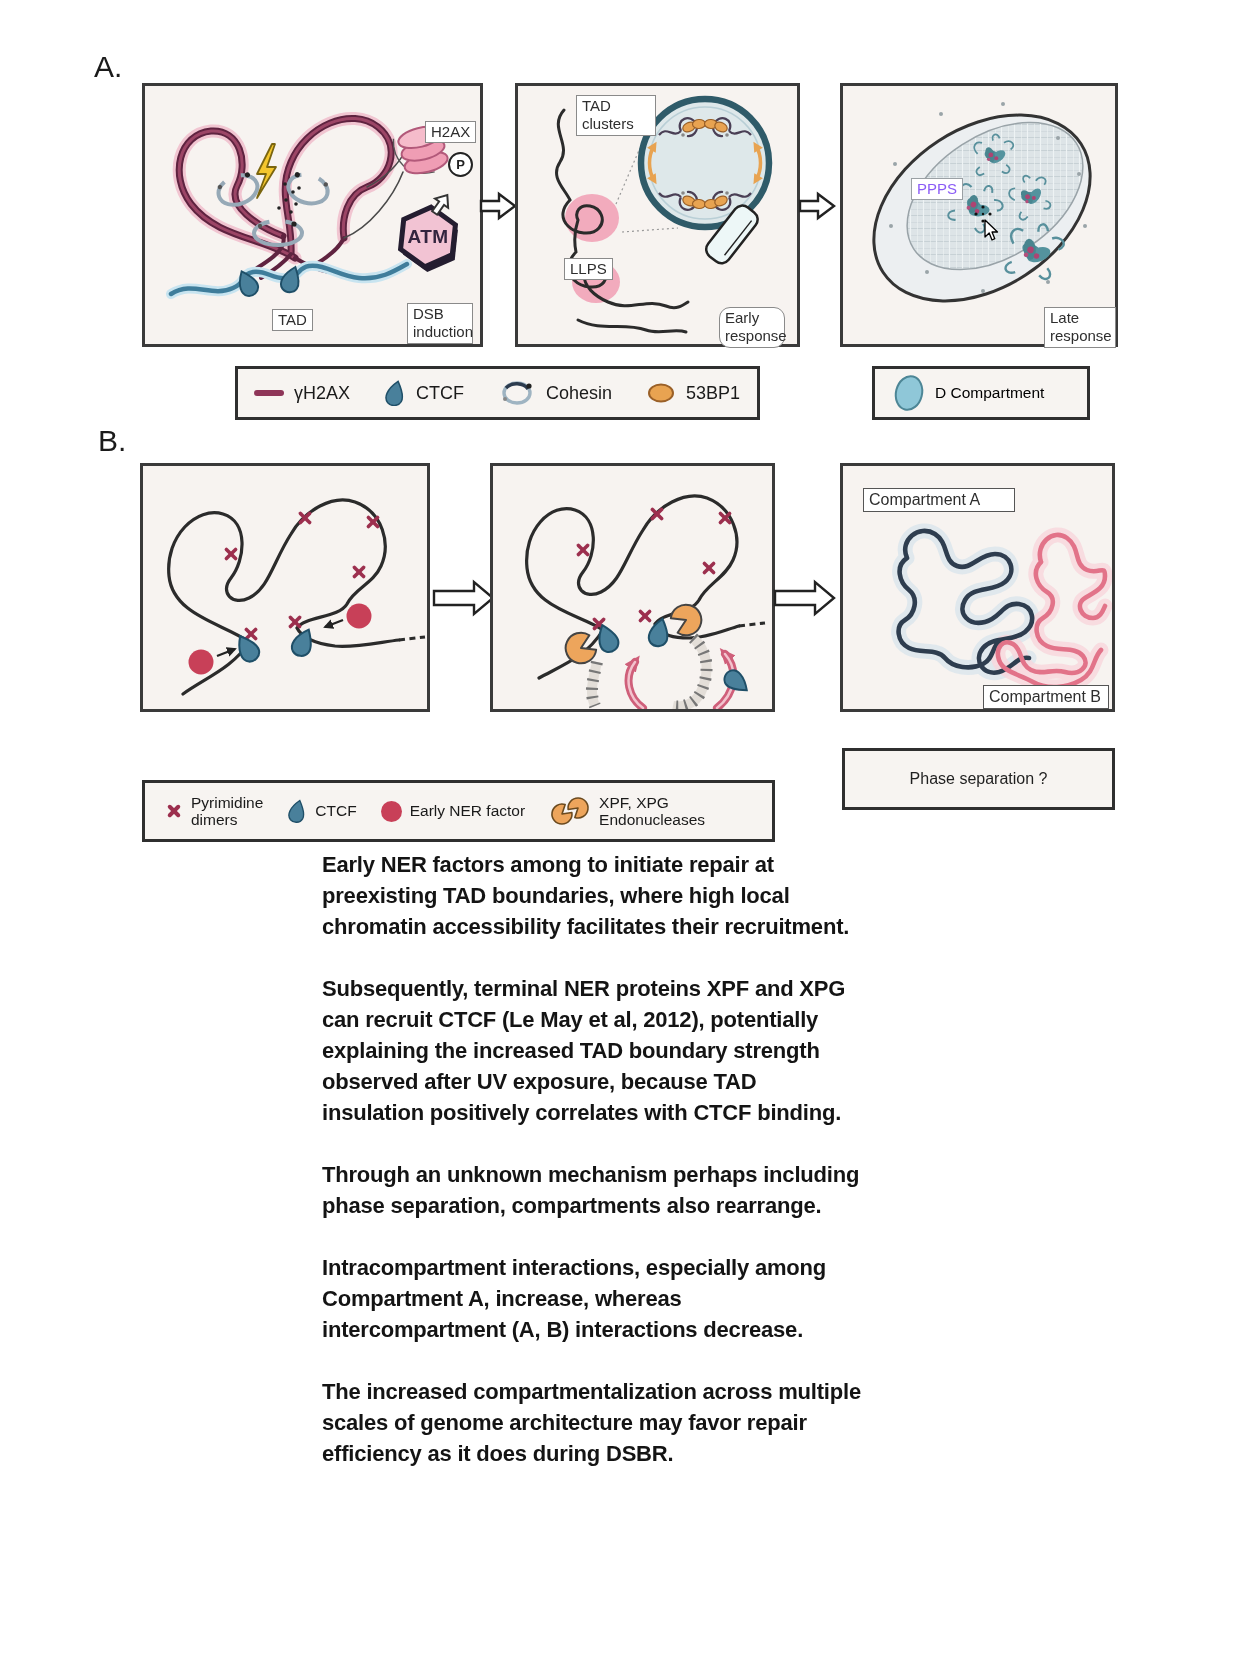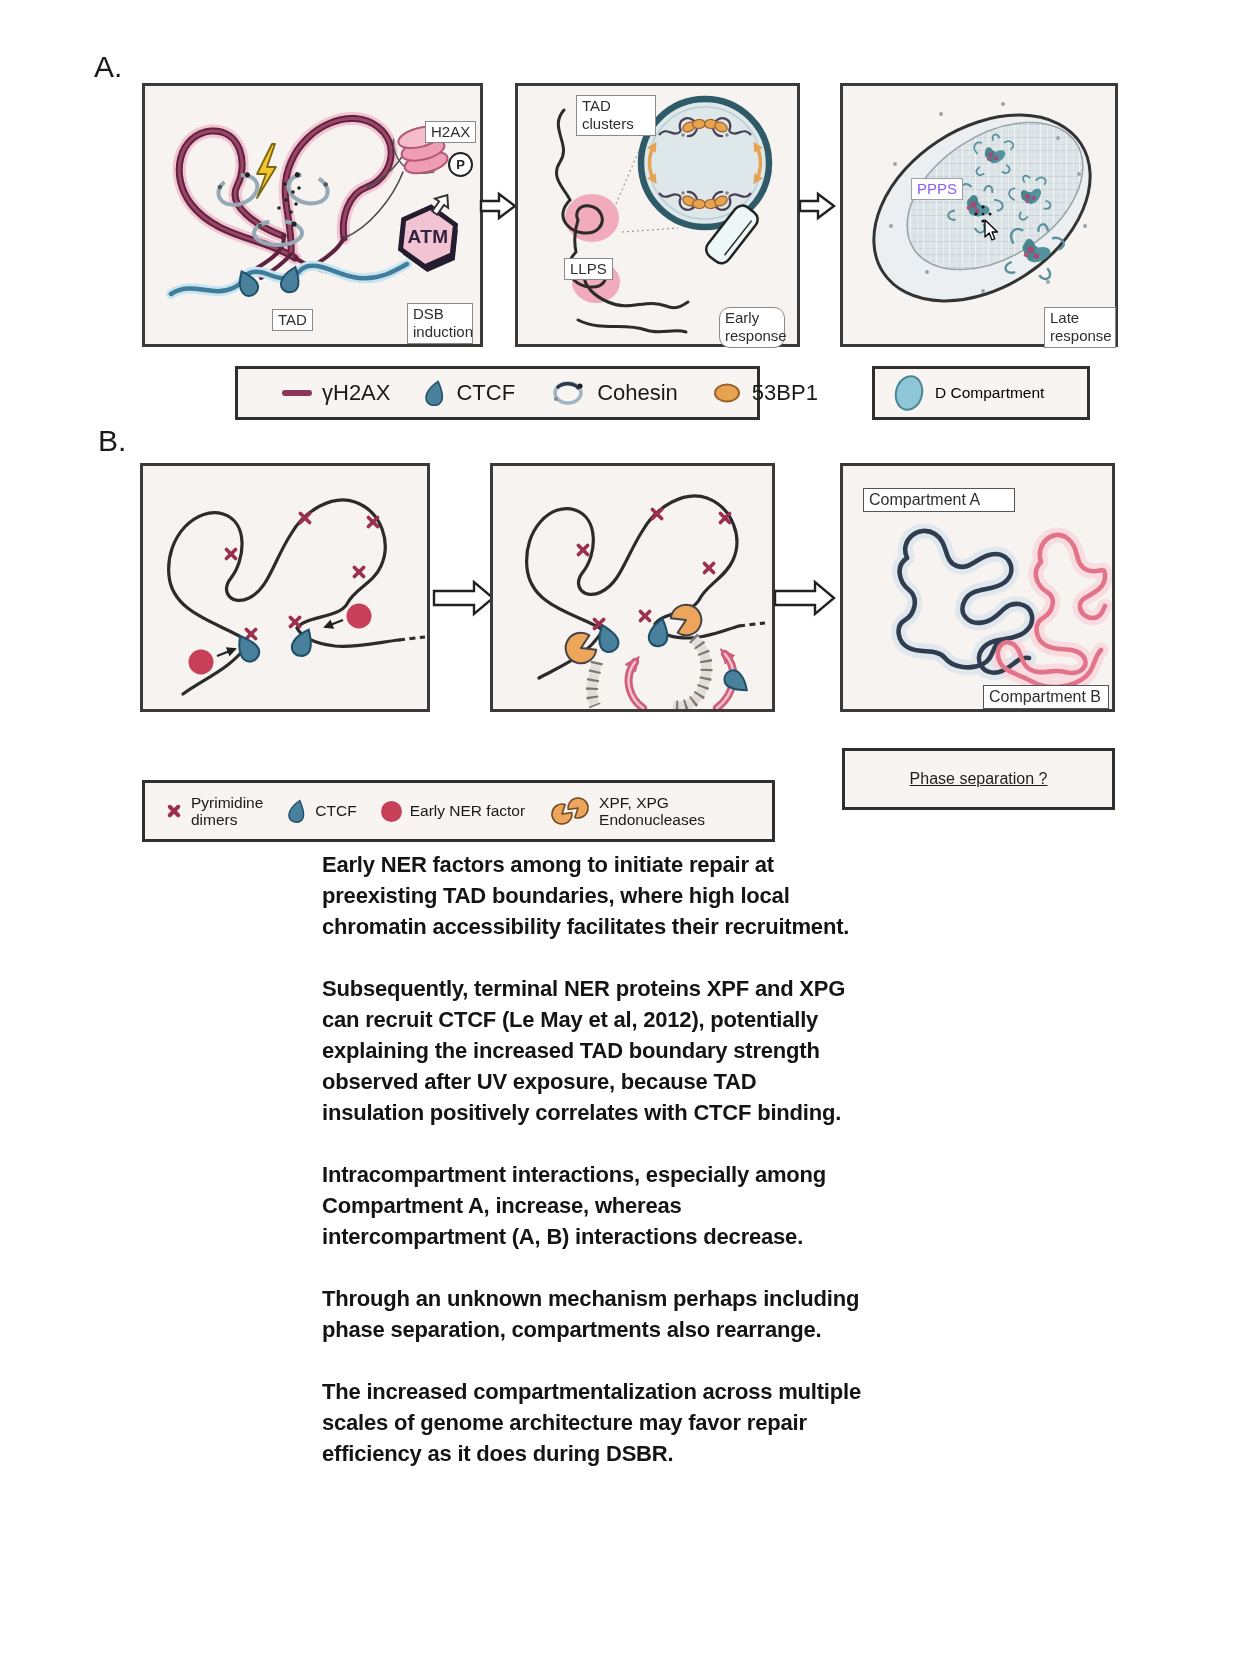--- a/index.html
+++ b/index.html
@@ -16,26 +16,26 @@
          font-size:13px;font-weight:700;color:#222;}
   .atmtxt{position:absolute;font-size:19px;font-weight:700;color:#33243e;letter-spacing:.5px;
           text-align:center;}
   .blockarrow{position:absolute;}
   .legendbox{position:absolute;background:#f7f4f1;border:3px solid #2f2f2f;box-sizing:border-box;
              display:flex;align-items:center;}
   .legitem{display:flex;align-items:center;color:#1a1a1a;}
   .legitem .txt{white-space:pre-line;}
   .dash-ic{width:30px;height:6px;background:#8e3558;border-radius:3px;}
   .redcirc-ic{width:21px;height:21px;border-radius:50%;background:#c84058;}
-  #legendA{left:235px;top:366px;width:525px;height:54px;padding-left:44px;gap:34px;font-size:22px;}
+  #legendA{left:235px;top:366px;width:525px;height:54px;padding-left:16px;gap:34px;font-size:18px;}
   #legendA .legitem{gap:10px;}
   #dcompbox{left:872px;top:366px;width:218px;height:54px;padding-left:18px;gap:10px;font-size:15.5px;}
   #legendB{left:142px;top:748px;width:633px;height:62px;padding-left:20px;gap:24px;font-size:15.5px;margin-top:32px;}
   #legendB .legitem{gap:8px;line-height:1.12;}
-  #phasebox{left:842px;top:748px;width:273px;height:62px;justify-content:center;font-size:16px;color:#1f1f1f;text-decoration:underline;}
+  #phasebox{left:842px;top:748px;width:273px;height:62px;justify-content:center;font-size:16px;color:#1f1f1f;}
   #bodytext{position:absolute;left:322px;top:849px;width:624px;font-size:22px;line-height:31px;
             font-weight:700;color:#141414;letter-spacing:-0.2px;}
   #bodytext p{white-space:pre-line;margin:0 0 31px 0;}
 </style>
 </head>
 <body>
 
 <div id="page">
 
   <div class="plabel" style="left:94px;top:50px;">A.</div>
@@ -456,23 +456,23 @@
 
   <div id="bodytext">
     <p>Early NER factors among to initiate repair at
 preexisting TAD boundaries, where high local
 chromatin accessibility facilitates their recruitment.</p>
     <p>Subsequently, terminal NER proteins XPF and XPG
 can recruit CTCF (Le May et al, 2012), potentially
 explaining the increased TAD boundary strength
 observed after UV exposure, because TAD
 insulation positively correlates with CTCF binding.</p>
+    <p>Through an unknown mechanism perhaps including
+phase separation, compartments also rearrange.</p>
     <p>Intracompartment interactions, especially among
 Compartment A, increase, whereas
 intercompartment (A, B) interactions decrease.</p>
-    <p>Through an unknown mechanism perhaps including
-phase separation, compartments also rearrange.</p>
     <p>The increased compartmentalization across multiple
 scales of genome architecture may favor repair
 efficiency as it does during DSBR.</p>
   </div>
 
 </div>
 
 </body></html>

